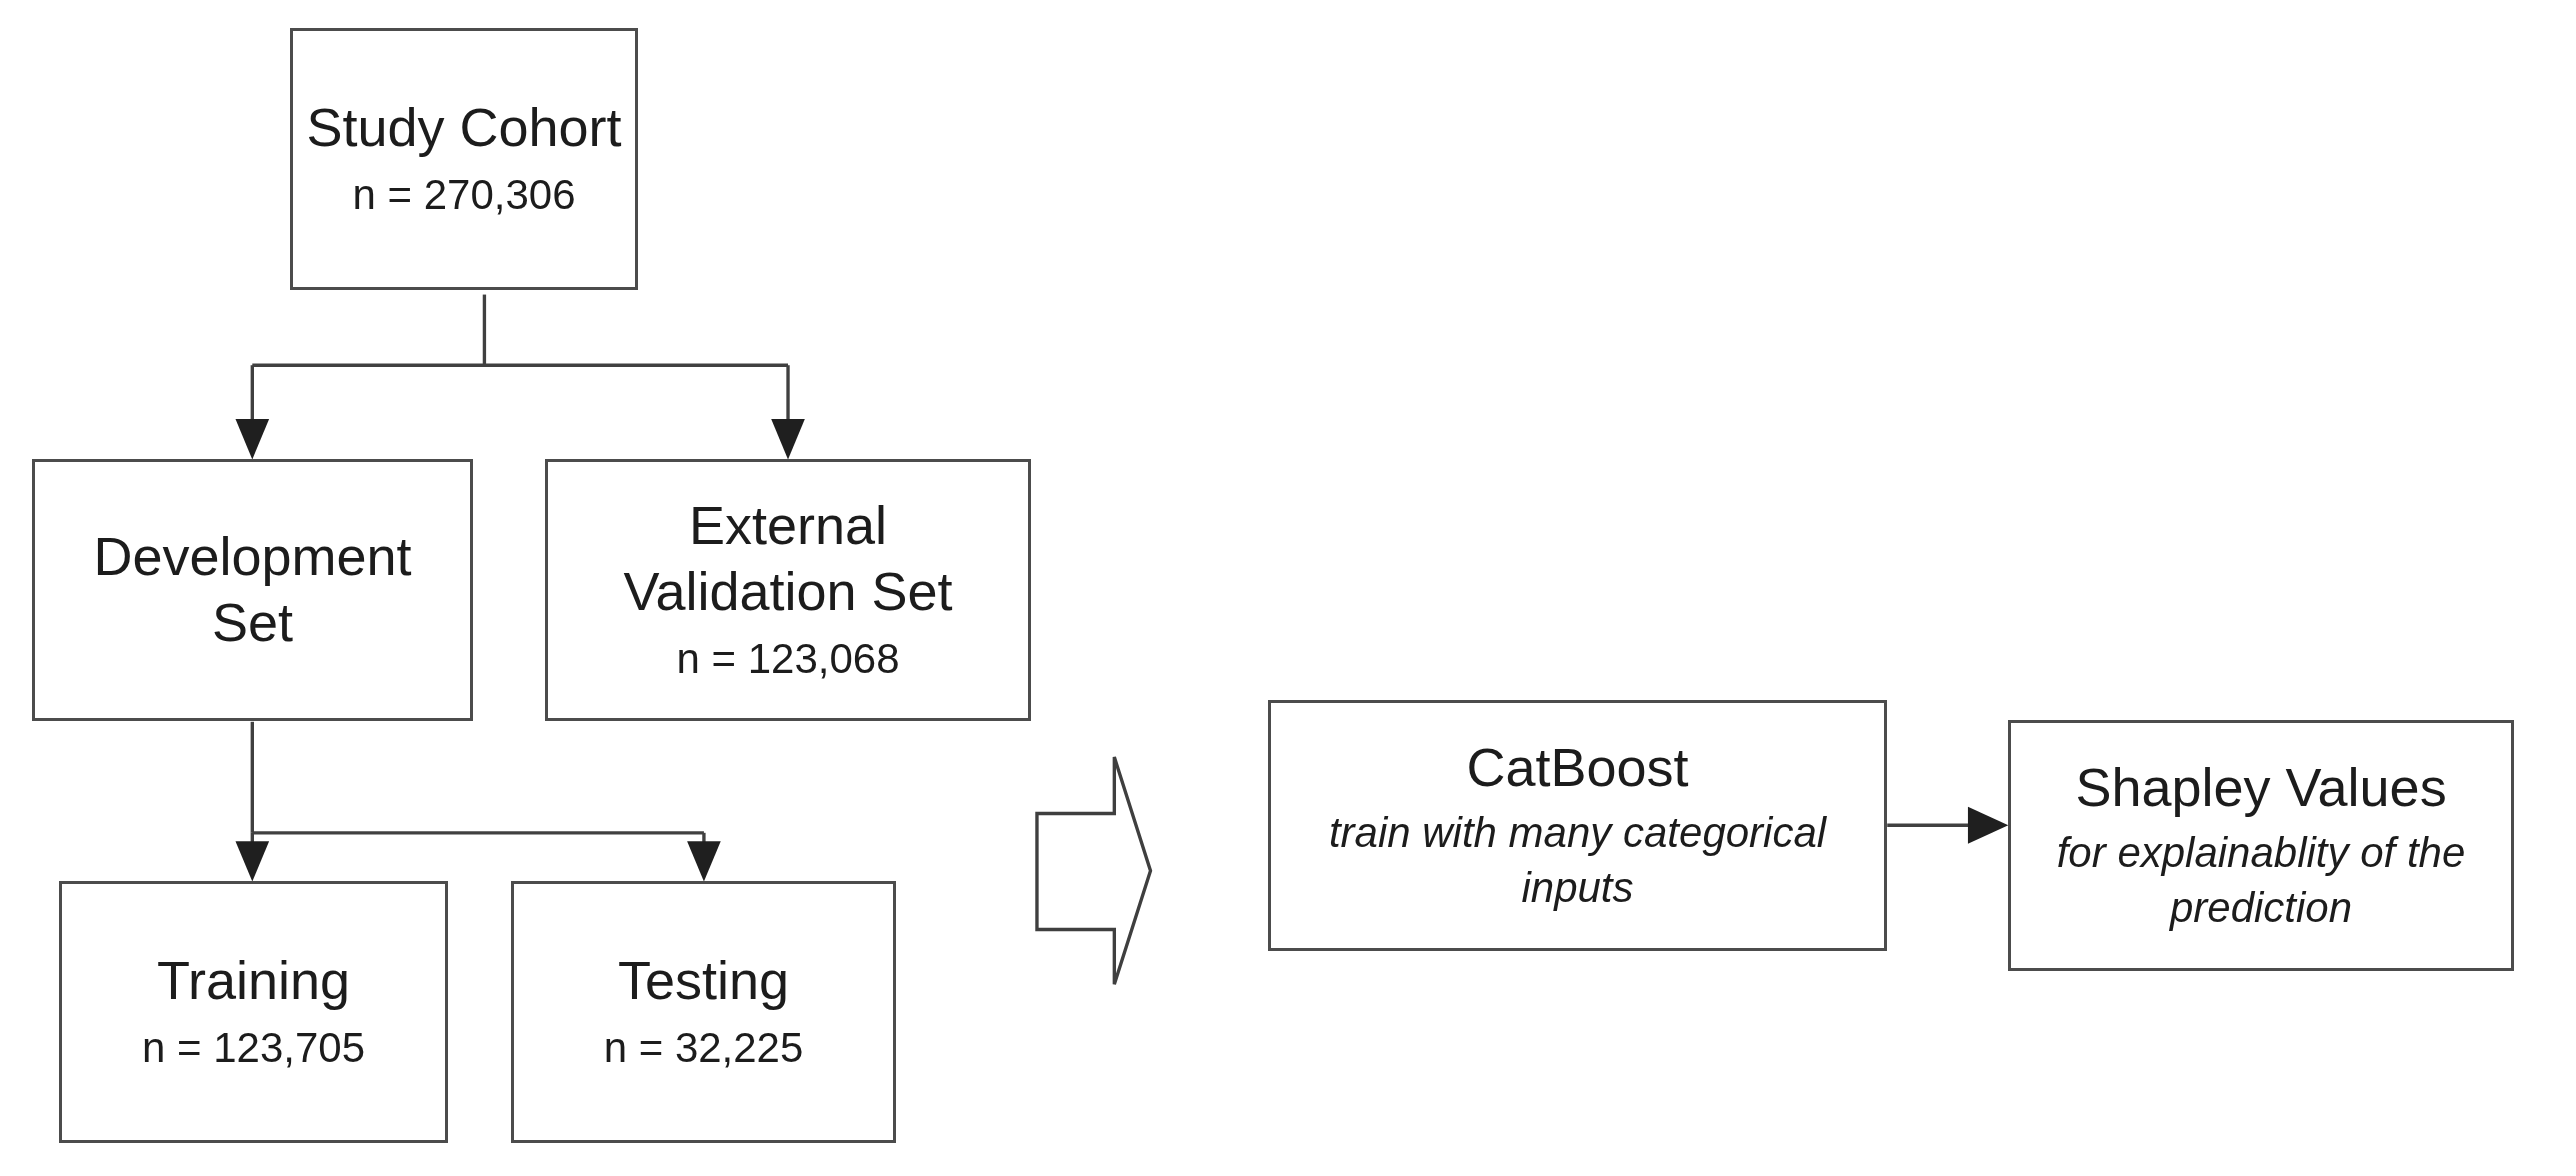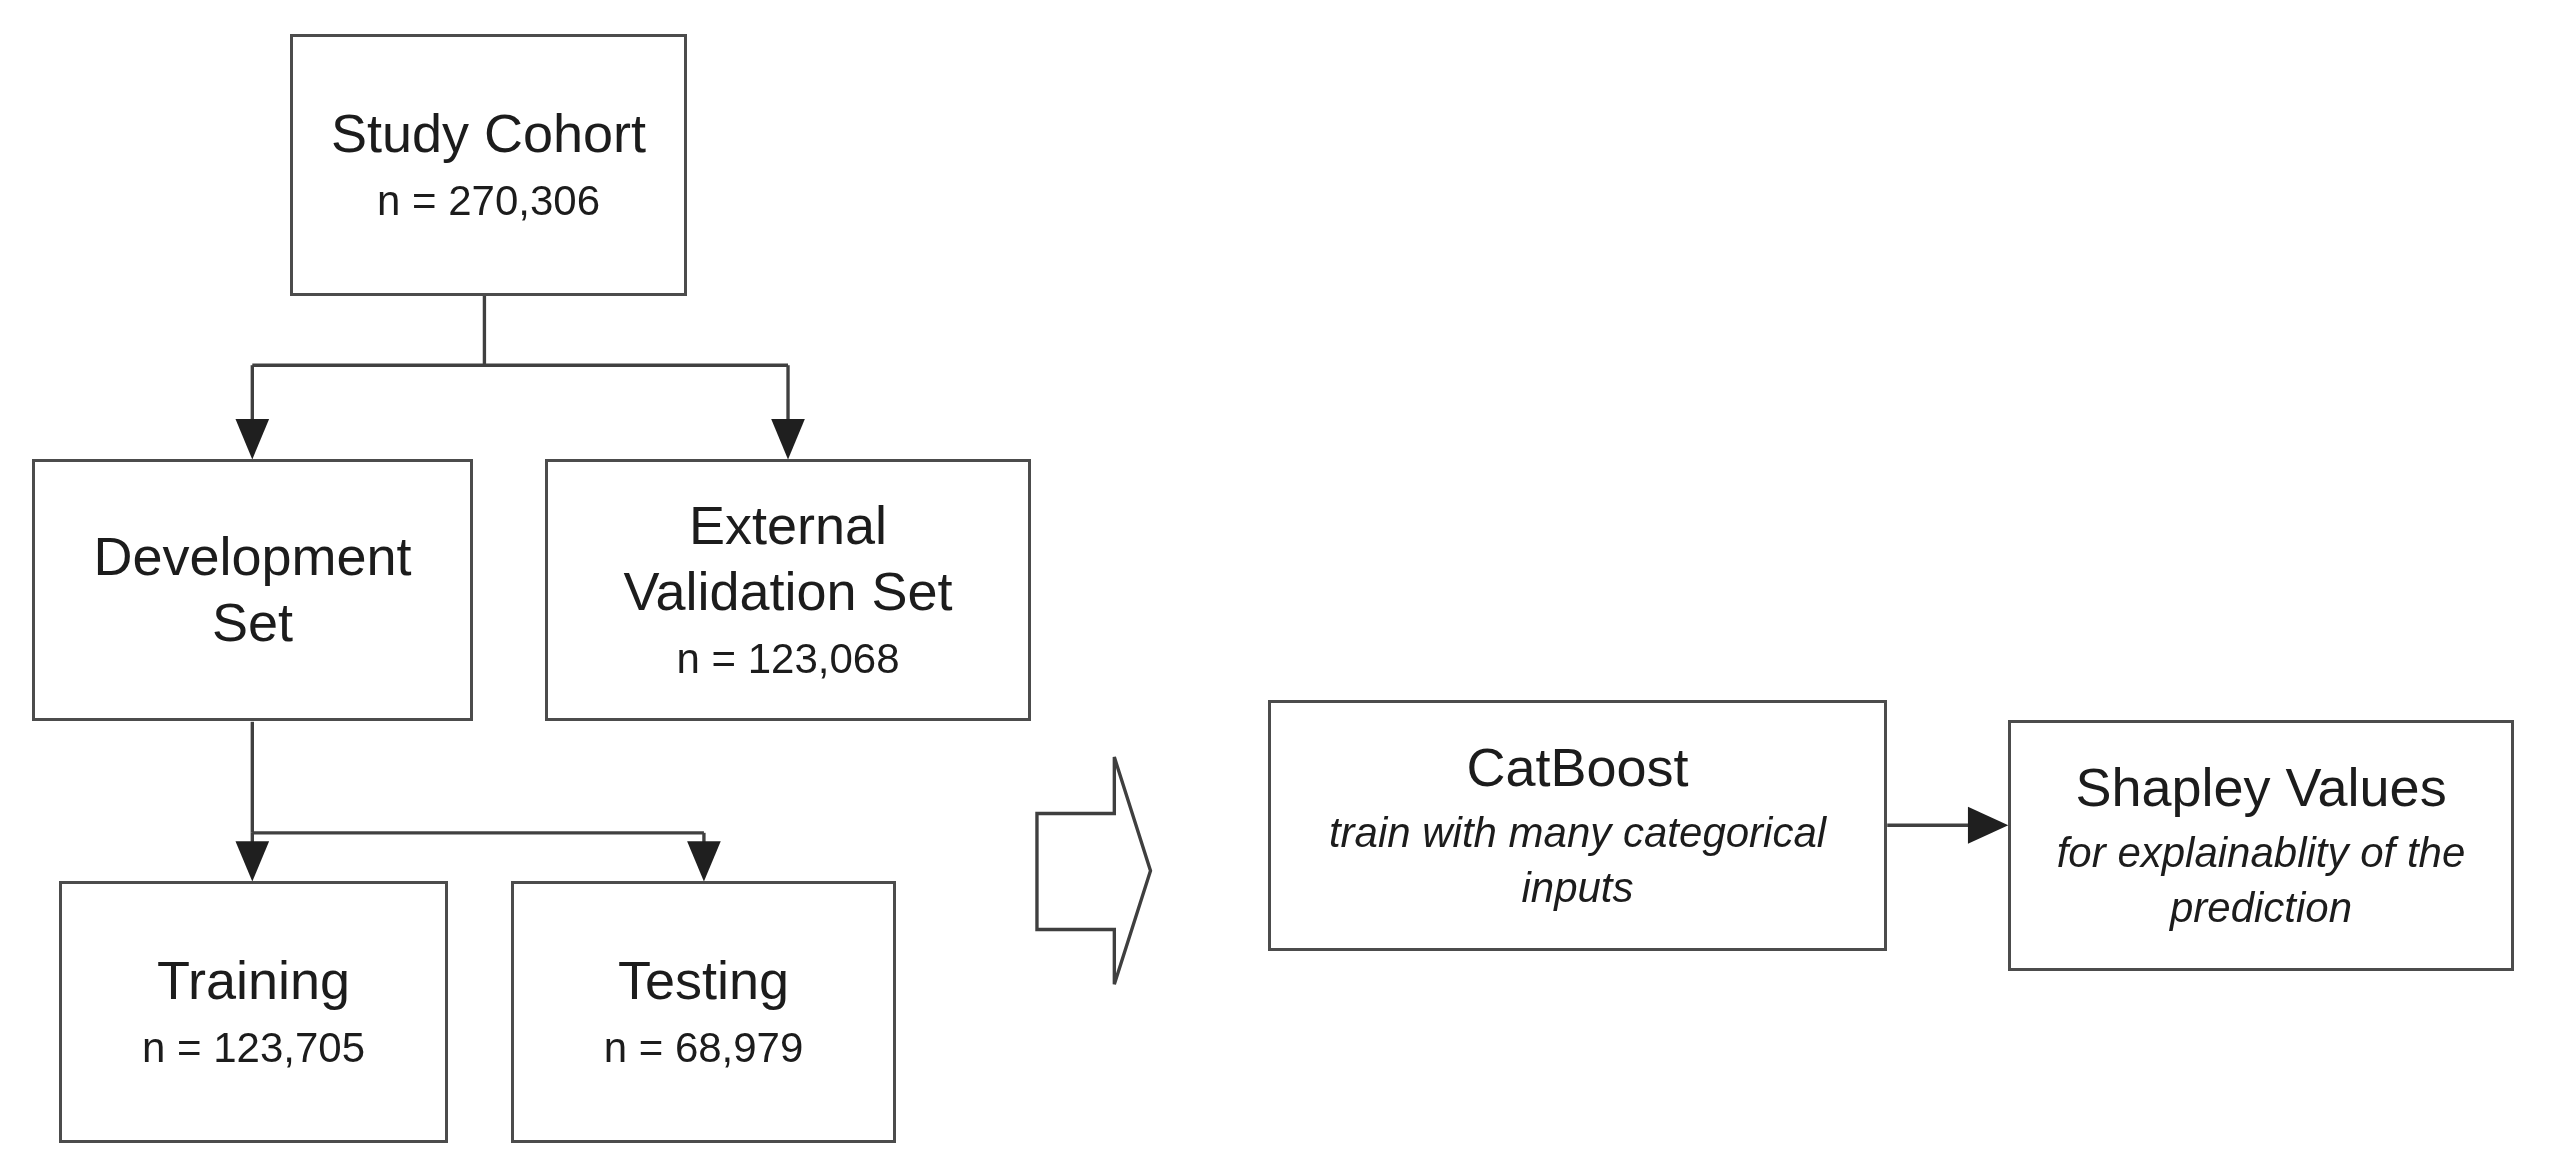--- a/index.html
+++ b/index.html
@@ -47,21 +47,21 @@
     color: #1c1c1c;
   }
   .node .subtitle {
     font-size: 42px;
     font-style: italic;
     line-height: 1.3;
     margin-top: 5px;
     color: #1c1c1c;
   }
   
-  #node-study        { left: 290px;  top: 34px;   width: 397px; height: 262px; }
+  #node-study        { left: 290px;  top: 28px;   width: 348px; height: 262px; }
   #node-development  { left: 32px;   top: 459px;  width: 441px; height: 262px; }
   #node-external     { left: 545px;  top: 459px;  width: 486px; height: 262px; }
   #node-training     { left: 59px;   top: 881px; width: 389px; height: 262px; }
   #node-testing      { left: 511px;  top: 881px; width: 385px; height: 262px; }
   #node-catboost     { left: 1268px; top: 700px;  width: 619px; height: 251px; }
   #node-shapley      { left: 2008px; top: 700px;  width: 506px; height: 251px; margin-top: 20px; }
 
   
   #node-development .title { max-width: 336px; }
   #node-external .title    { max-width: 395px; }
@@ -129,21 +129,21 @@
     <div class="count">n = 123,068</div>
   </div>
 
   <div class="node" id="node-training">
     <div class="title">Training</div>
     <div class="count">n = 123,705</div>
   </div>
 
   <div class="node" id="node-testing">
     <div class="title">Testing</div>
-    <div class="count">n = 68,979</div>
+    <div class="count">n = 32,225</div>
   </div>
 
   <div class="node" id="node-catboost">
     <div class="title">CatBoost</div>
     <div class="subtitle">train with many categorical inputs</div>
   </div>
 
   <div class="node" id="node-shapley">
     <div class="title">Shapley Values</div>
     <div class="subtitle">for explainablity of the prediction</div>

